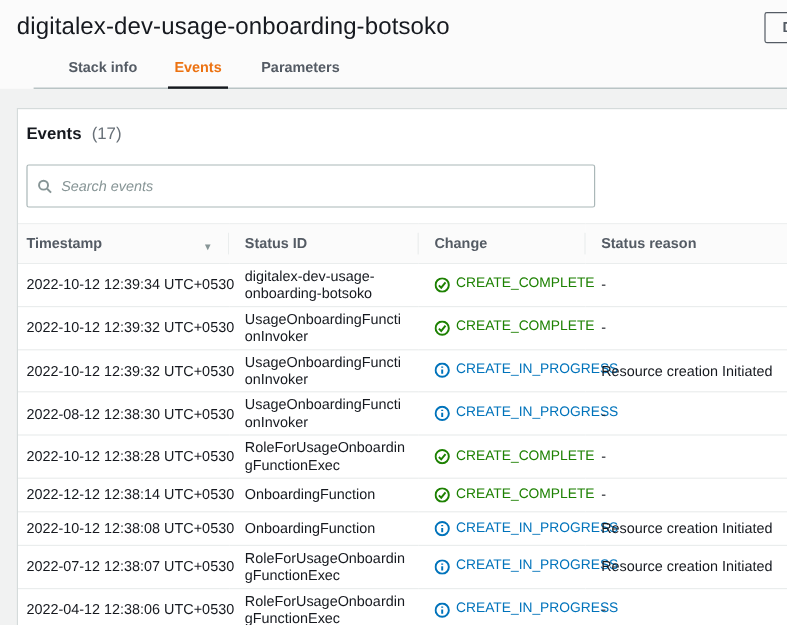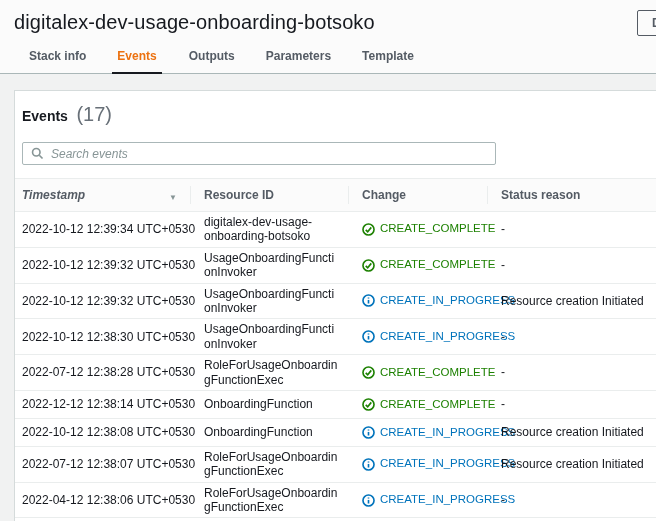--- a/index.html
+++ b/index.html
@@ -18,42 +18,43 @@
     padding:5px 14px; background:#fbfbfb;
     border:1px solid #545b64; border-radius:2px;
     font-family:"Liberation Sans", sans-serif;
     font-size:12px; font-weight:700; color:#545b64;
     white-space:nowrap; cursor:pointer;
   }
   .tab-bar {
     display:flex; align-items:flex-end;
     padding-left:14px; margin-top:2px;
     border-bottom:1px solid #aab7b8;
+    margin-left:28px;
   }
   .tab {
     padding:9px 15px 10px; font-size:12px; font-weight:700;
     color:#545b64; position:relative; cursor:pointer; white-space:nowrap;
   }
   .tab.active { color:#ec7211; }
   .tab.active::after {
     content:""; position:absolute; left:10px; right:10px; bottom:-1px;
     height:2px; background:#16191f;
   }
   .tab-divider { width:1px; background:#d5dbdb; margin:8px 0; }
 
   .card {
     margin:16px 0 0 14px; width:700px;
     background:#ffffff; border:1px solid #d5dbdb;
   }
   .card-header { padding:12px 20px 10px 7px; }
   .events-heading { font-size:14px; font-weight:700; color:#16191f; display:inline; }
-  .events-count { font-size:20px; font-weight:400; color:#687078; margin-left:4px; }
+  .events-count { font-size:14px; font-weight:400; color:#687078; margin-left:4px; }
   .search-row { padding:6px 0 13px 7px; }
   .search-box {
-    width:474px; height:23px; background:#fff;
+    width:474px; height:36px; background:#fff;
     border:1px solid #aab7b8; border-radius:2px;
     display:flex; align-items:center; padding:0 8px; gap:7px;
   }
   .search-box svg { flex:0 0 auto; }
   .search-input {
     border:none; outline:none; flex:1; background:transparent;
     font-family:"Liberation Sans", sans-serif;
     font-size:12px; font-style:italic; color:#16191f;
   }
   .search-input::placeholder { color:#879596; font-style:italic; }
@@ -63,21 +64,21 @@
     text-align:left; font-size:12px; font-weight:700; color:#545b64;
     padding:9px 8px 9px 13px; background:#fbfbfb;
     border-top:1px solid #eaeded; border-bottom:1px solid #eaeded;
     position:relative;
   }
   thead th:first-child { padding-left:7px; }
   thead th.has-divider::after {
     content:""; position:absolute; right:0; top:7px; bottom:7px;
     width:1px; background:#eaeded;
   }
-  .th-inner { display:flex; align-items:flex-end;font-style:italic; }
+  .th-inner { display:flex; align-items:flex-end; }
   .sort-icon { margin-left:auto; margin-right:6px; font-size:8px; color:#879596; line-height:1; }
   tbody td {
     font-size:12px; color:#16191f;
     padding:3px 10px 3px 13px; height:28px;
     border-bottom:1px solid #eaeded;
     vertical-align:middle; line-height:1.2;
   }
   tbody td:first-child { padding-left:7px; white-space:nowrap;text-align:right; }
   td.logical-id { word-break:break-word; overflow-wrap:anywhere; }
   .status { display:flex; align-items:center; gap:5px; white-space:nowrap; }
@@ -95,25 +96,23 @@
   <div class="title-bar">
     <h1 class="page-title">digitalex-dev-usage-onboarding-botsoko</h1>
     <button class="delete-button">Delete</button>
   </div>
   <div class="tab-bar">
     <div class="tab">Stack info</div>
     <div class="tab-divider"></div>
     <div class="tab active">Events</div>
     <div class="tab-divider"></div>
     <div class="tab-divider"></div>
-    <div class="tab">Outputs</div>
     <div class="tab-divider"></div>
     <div class="tab">Parameters</div>
     <div class="tab-divider"></div>
-    <div class="tab">Template</div>
     <div class="tab-divider"></div>
   </div>
 </div>
 
 <div class="card">
   <div class="card-header">
     <h2 class="events-heading">Events</h2>
     <span class="events-count">(17)</span>
   </div>
   <div class="search-row">
@@ -136,21 +135,21 @@
         <col>
     </colgroup>
     <thead>
       <tr>
         <th class="has-divider">
           <span class="th-inner">
             <span>Timestamp</span>
             <span class="sort-icon">▼</span>
           </span>
         </th>
-        <th class="has-divider">Resource ID</th>
+        <th class="has-divider">Status ID</th>
         <th class="has-divider">Change</th>
         <th>Status reason</th>
       </tr>
     </thead>
     <tbody id="events-tbody">
   <tr>
     <td>2022-10-12 12:39:34 UTC+0530</td>
     <td class="logical-id">digitalex-dev-usage-onboarding-botsoko</td>
     <td>
       <span class="status success">
@@ -195,39 +194,39 @@
                   <line x1="8" y1="7.3" x2="8" y2="11.7"></line>
                 </svg>
               </span>
         <span class="status-text">CREATE_IN_PROGRESS</span>
       </span>
     </td>
     <td>Resource creation Initiated</td>
   </tr>
 
   <tr>
-    <td>2022-10-12 12:38:30 UTC+0530</td>
+    <td>2022-08-12 12:38:30 UTC+0530</td>
     <td class="logical-id">UsageOnboardingFunctionInvoker</td>
     <td>
       <span class="status in-progress">
         <span class="status-icon">
                 <svg width="13" height="13" viewBox="0 0 16 16" fill="none" stroke="currentColor" stroke-width="2">
                   <circle cx="8" cy="8" r="6.8"></circle>
                   <line x1="8" y1="4.3" x2="8" y2="5.6"></line>
                   <line x1="8" y1="7.3" x2="8" y2="11.7"></line>
                 </svg>
               </span>
         <span class="status-text">CREATE_IN_PROGRESS</span>
       </span>
     </td>
     <td>-</td>
   </tr>
 
   <tr>
-    <td>2022-07-12 12:38:28 UTC+0530</td>
+    <td>2022-10-12 12:38:28 UTC+0530</td>
     <td class="logical-id">RoleForUsageOnboardingFunctionExec</td>
     <td>
       <span class="status success">
         <span class="status-icon">
                 <svg width="13" height="13" viewBox="0 0 16 16" fill="none" stroke="currentColor" stroke-width="2">
                   <circle cx="8" cy="8" r="6.8"></circle>
                   <path d="M4.6 8.4 7 10.8 11.4 5.4"></path>
                 </svg>
               </span>
         <span class="status-text">CREATE_COMPLETE</span>

